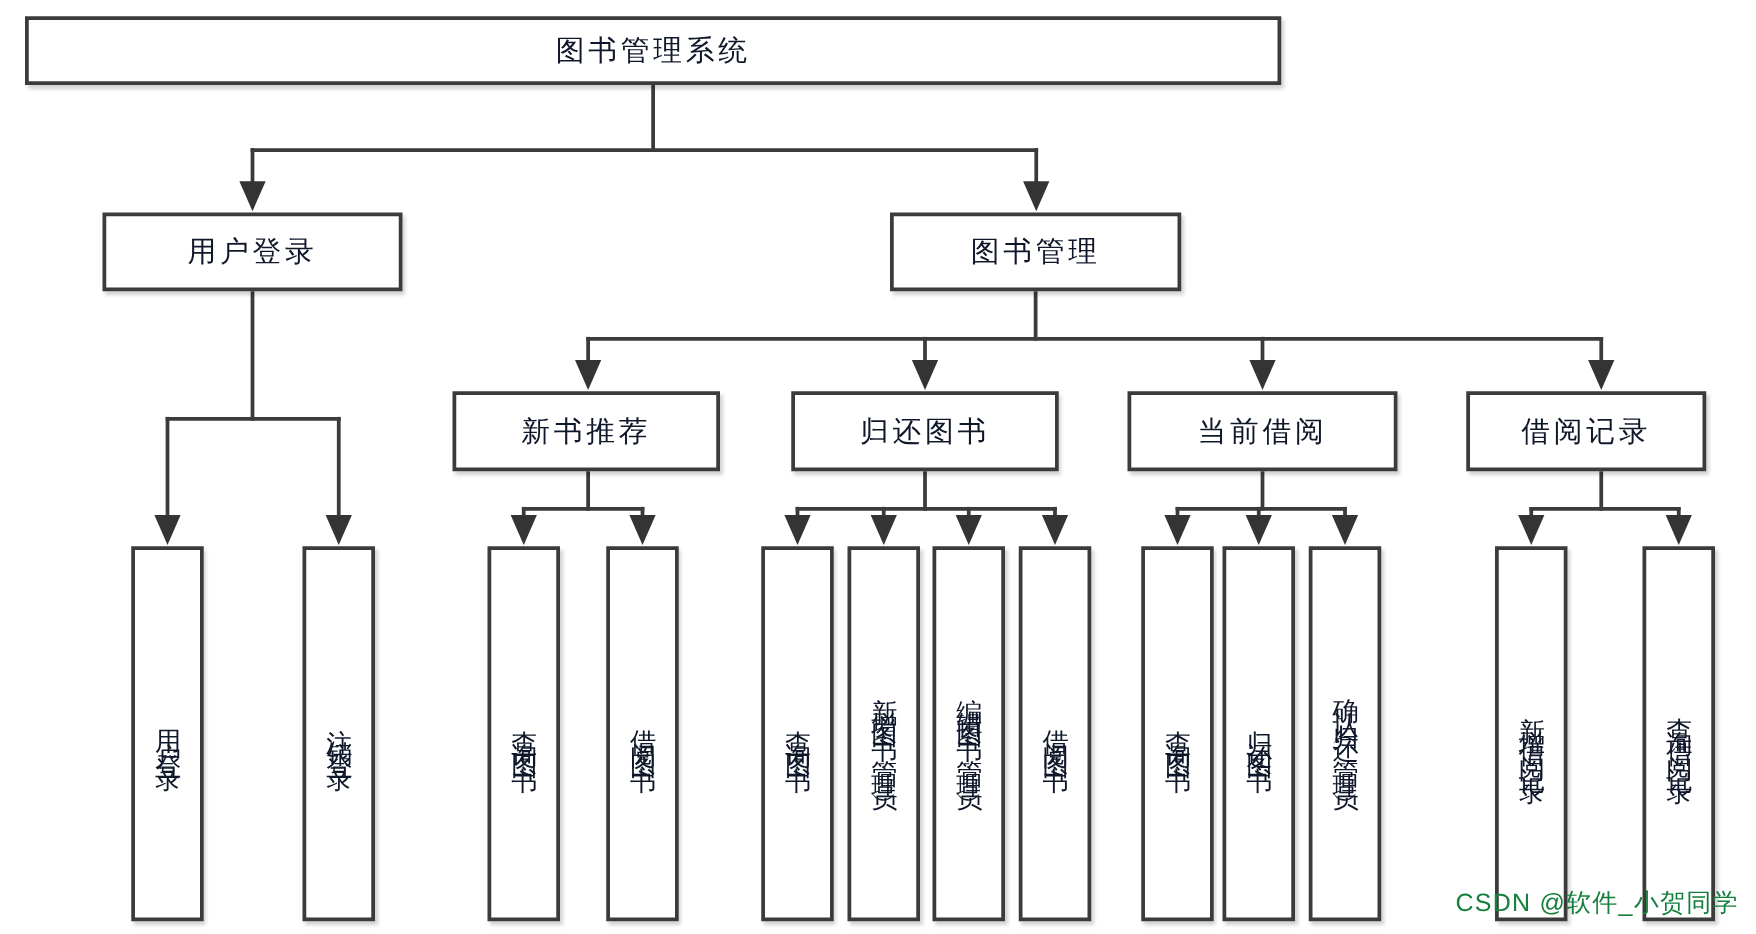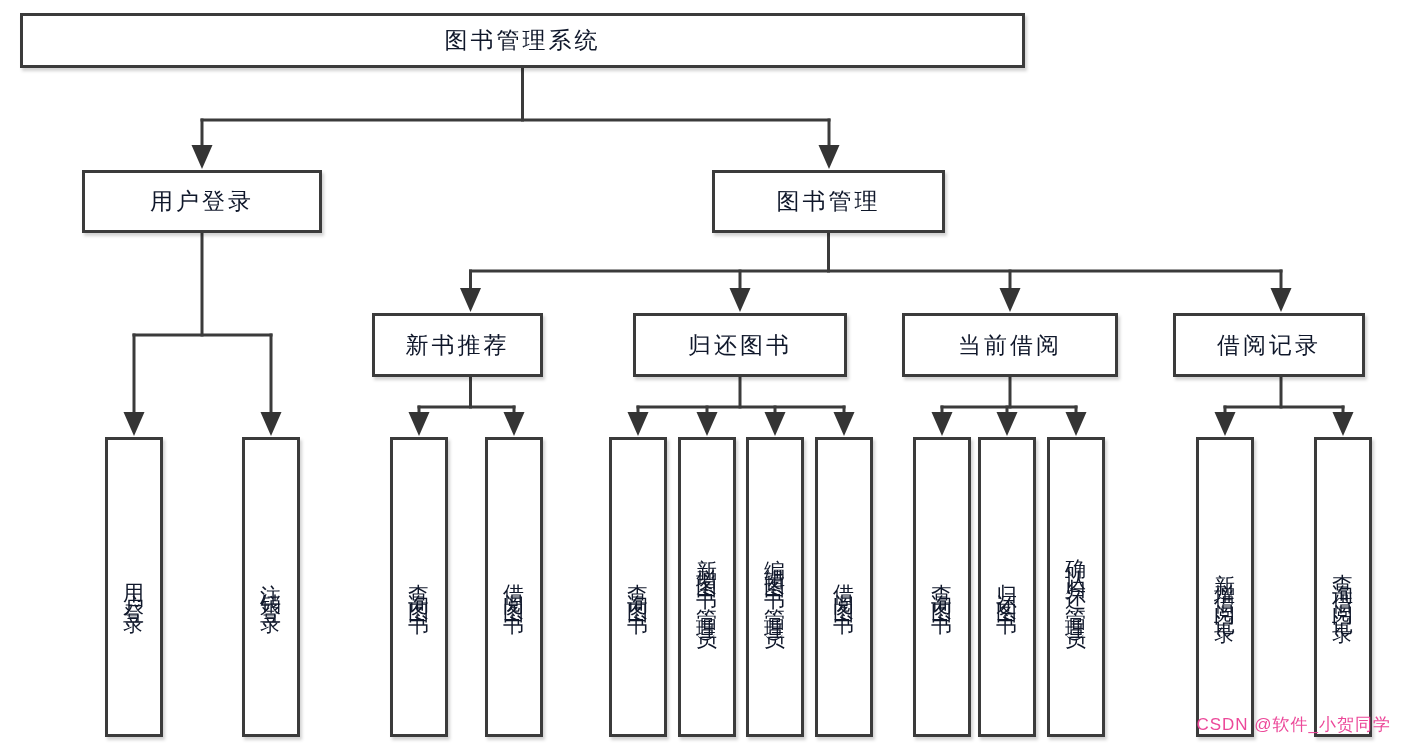--- a/index.html
+++ b/index.html
@@ -15,21 +15,21 @@
     display:flex; align-items:center; justify-content:center;
     color:#0f172a; box-shadow:2px 3px 3px rgba(0,0,0,0.18);
   }
   .h-node { font-size:23px; letter-spacing:3px; white-space:nowrap; }
   .v-node {
     writing-mode:vertical-rl; text-orientation:mixed;
     font-size:21px; letter-spacing:10px; line-height:1;
   }
   .watermark {
     position:absolute; right:14px; bottom:11px;
-    font-size:17px; color:#ec4899; letter-spacing:1px; white-space:nowrap;
+    font-size:20px; color:#15803d; letter-spacing:1px; white-space:nowrap;
   }
 </style>
 </head>
 <body>
 
 <div class="canvas">
 
   <svg class="svg-layer" viewBox="0 0 1405 747" xmlns="http://www.w3.org/2000/svg">
     <defs>
       <path id="arr" d="M -10.5 -24 L 10.5 -24 L 0 0 Z" fill="#343434"></path>
@@ -103,21 +103,21 @@
     <span>图书管理系统</span>
   </div>
 
   <div class="node h-node" style="left:82px;top:170px;width:240px;height:63px">
     <span>用户登录</span>
   </div>
   <div class="node h-node" style="left:712px;top:170px;width:233px;height:63px">
     <span>图书管理</span>
   </div>
 
-  <div class="node h-node" style="left:372px;top:313px;width:171px;height:64px">
+  <div class="node h-node" style="left:362px;top:313px;width:214px;height:64px">
     <span>新书推荐</span>
   </div>
   <div class="node h-node" style="left:633px;top:313px;width:214px;height:64px">
     <span>归还图书</span>
   </div>
   <div class="node h-node" style="left:902px;top:313px;width:216px;height:64px">
     <span>当前借阅</span>
   </div>
   <div class="node h-node" style="left:1173px;top:313px;width:192px;height:64px">
     <span>借阅记录</span>

